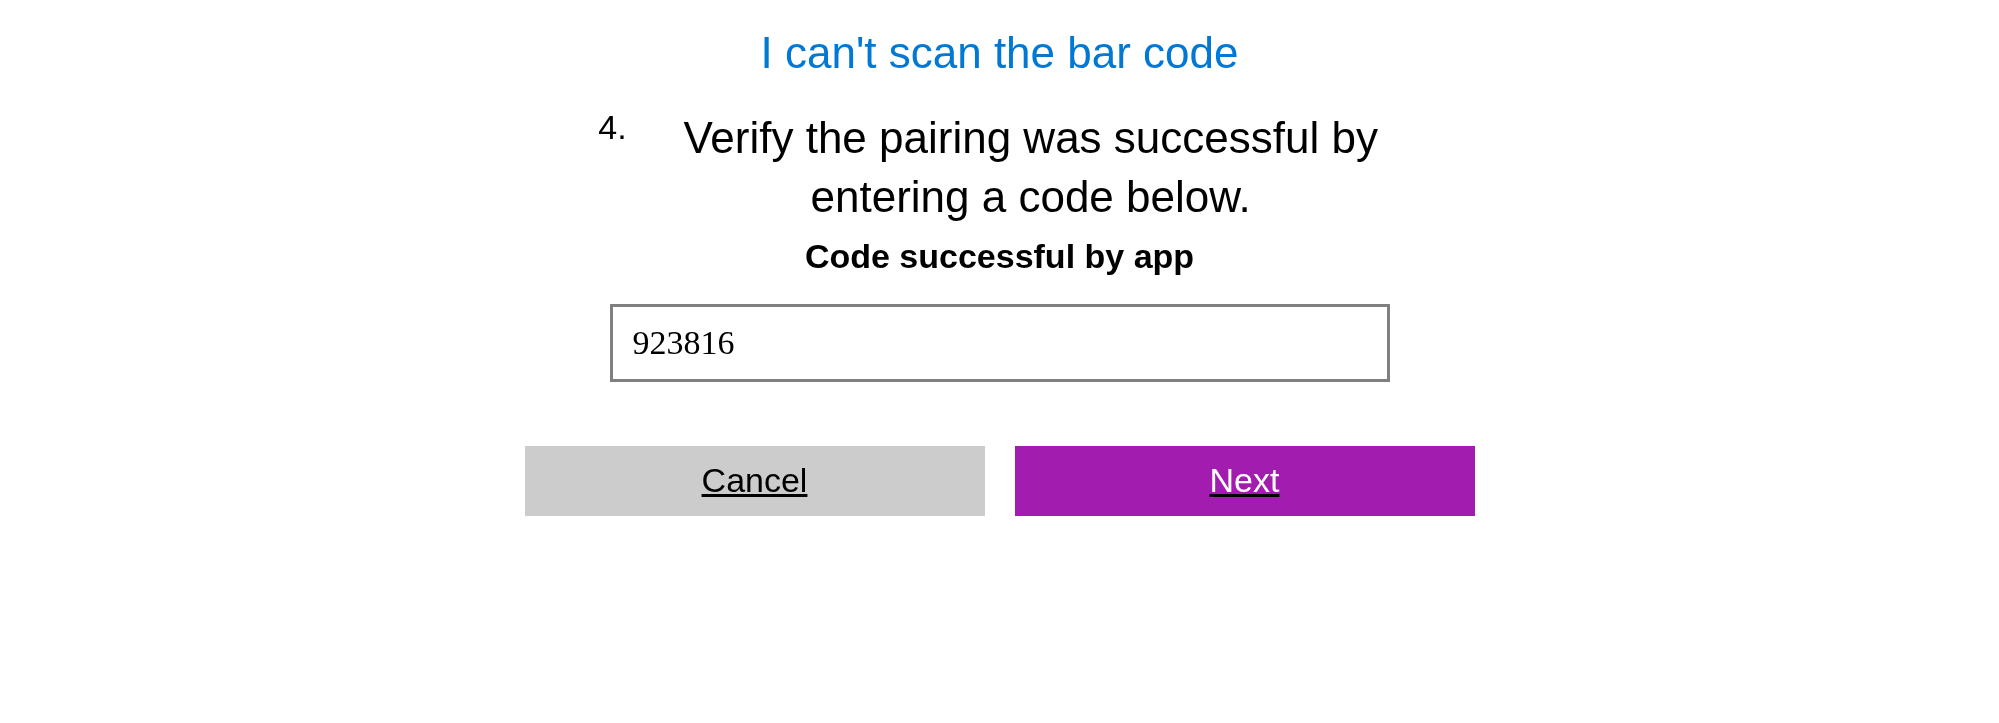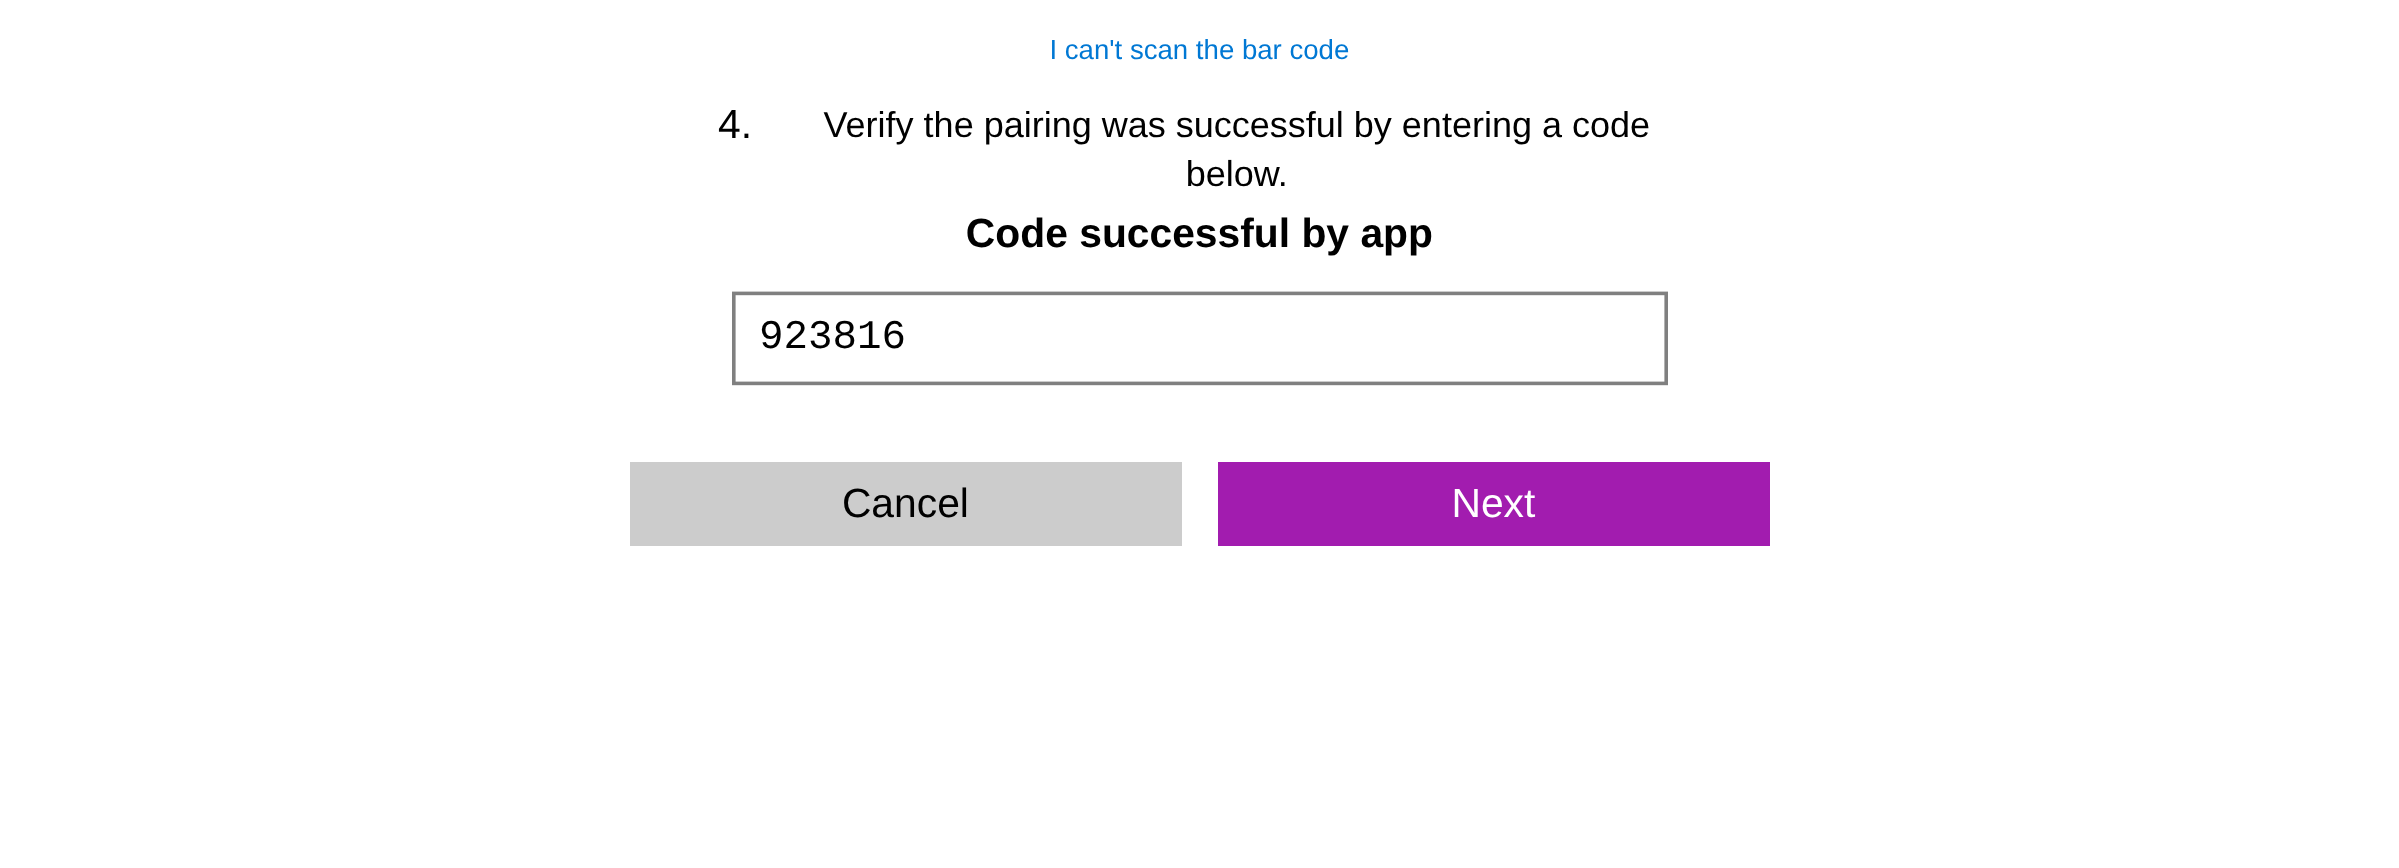--- a/index.html
+++ b/index.html
@@ -12,40 +12,40 @@
       width: 1999px;
       height: 723px;
       background: #ffffff;
       display: flex;
       flex-direction: column;
       align-items: center;
       padding-top: 28px;
     }
     .link {
       color: #0078d4;
-      font-size: 23px;
+      font-size: 44px;
       text-align: left;
       cursor: pointer;
       margin-bottom: 30px;
     }
     .step-row {
       display: flex;
       justify-content: center;
       align-items: flex-start;
       width: 900px;
       margin: 0 auto 6px;
     }
     .step-number {
       font-size: 34px;
       color: #000;
       margin-right: 14px;
       padding-left: 20px;
     }
     .step-text {
-      font-size: 30px;
+      font-size: 44px;
       color: #000;
       text-align: center;
       max-width: 780px;
       line-height: 1.35;
     }
     .code-label {
       font-size: 34px;
       font-weight: 700;
       color: #000;
       text-align: center;
@@ -54,26 +54,27 @@
     }
     .code-input {
       width: 780px;
       height: 78px;
       border: 3px solid #808080;
       font-size: 34px;
       padding: 0 20px;
       color: #000;
       outline: none;
       margin-bottom: 64px;
-      font-family: Liberation Mono, monospace;
+      font-family: Liberation Serif, serif;
     }
     .button-row {
       display: flex;
       width: 950px;
       gap: 30px;
+      text-decoration: underline;
     }
     .btn {
       flex: 1;
       height: 70px;
       font-size: 34px;
       border: none;
       cursor: pointer;
       font-family: inherit;
     }
     .btn-cancel {

